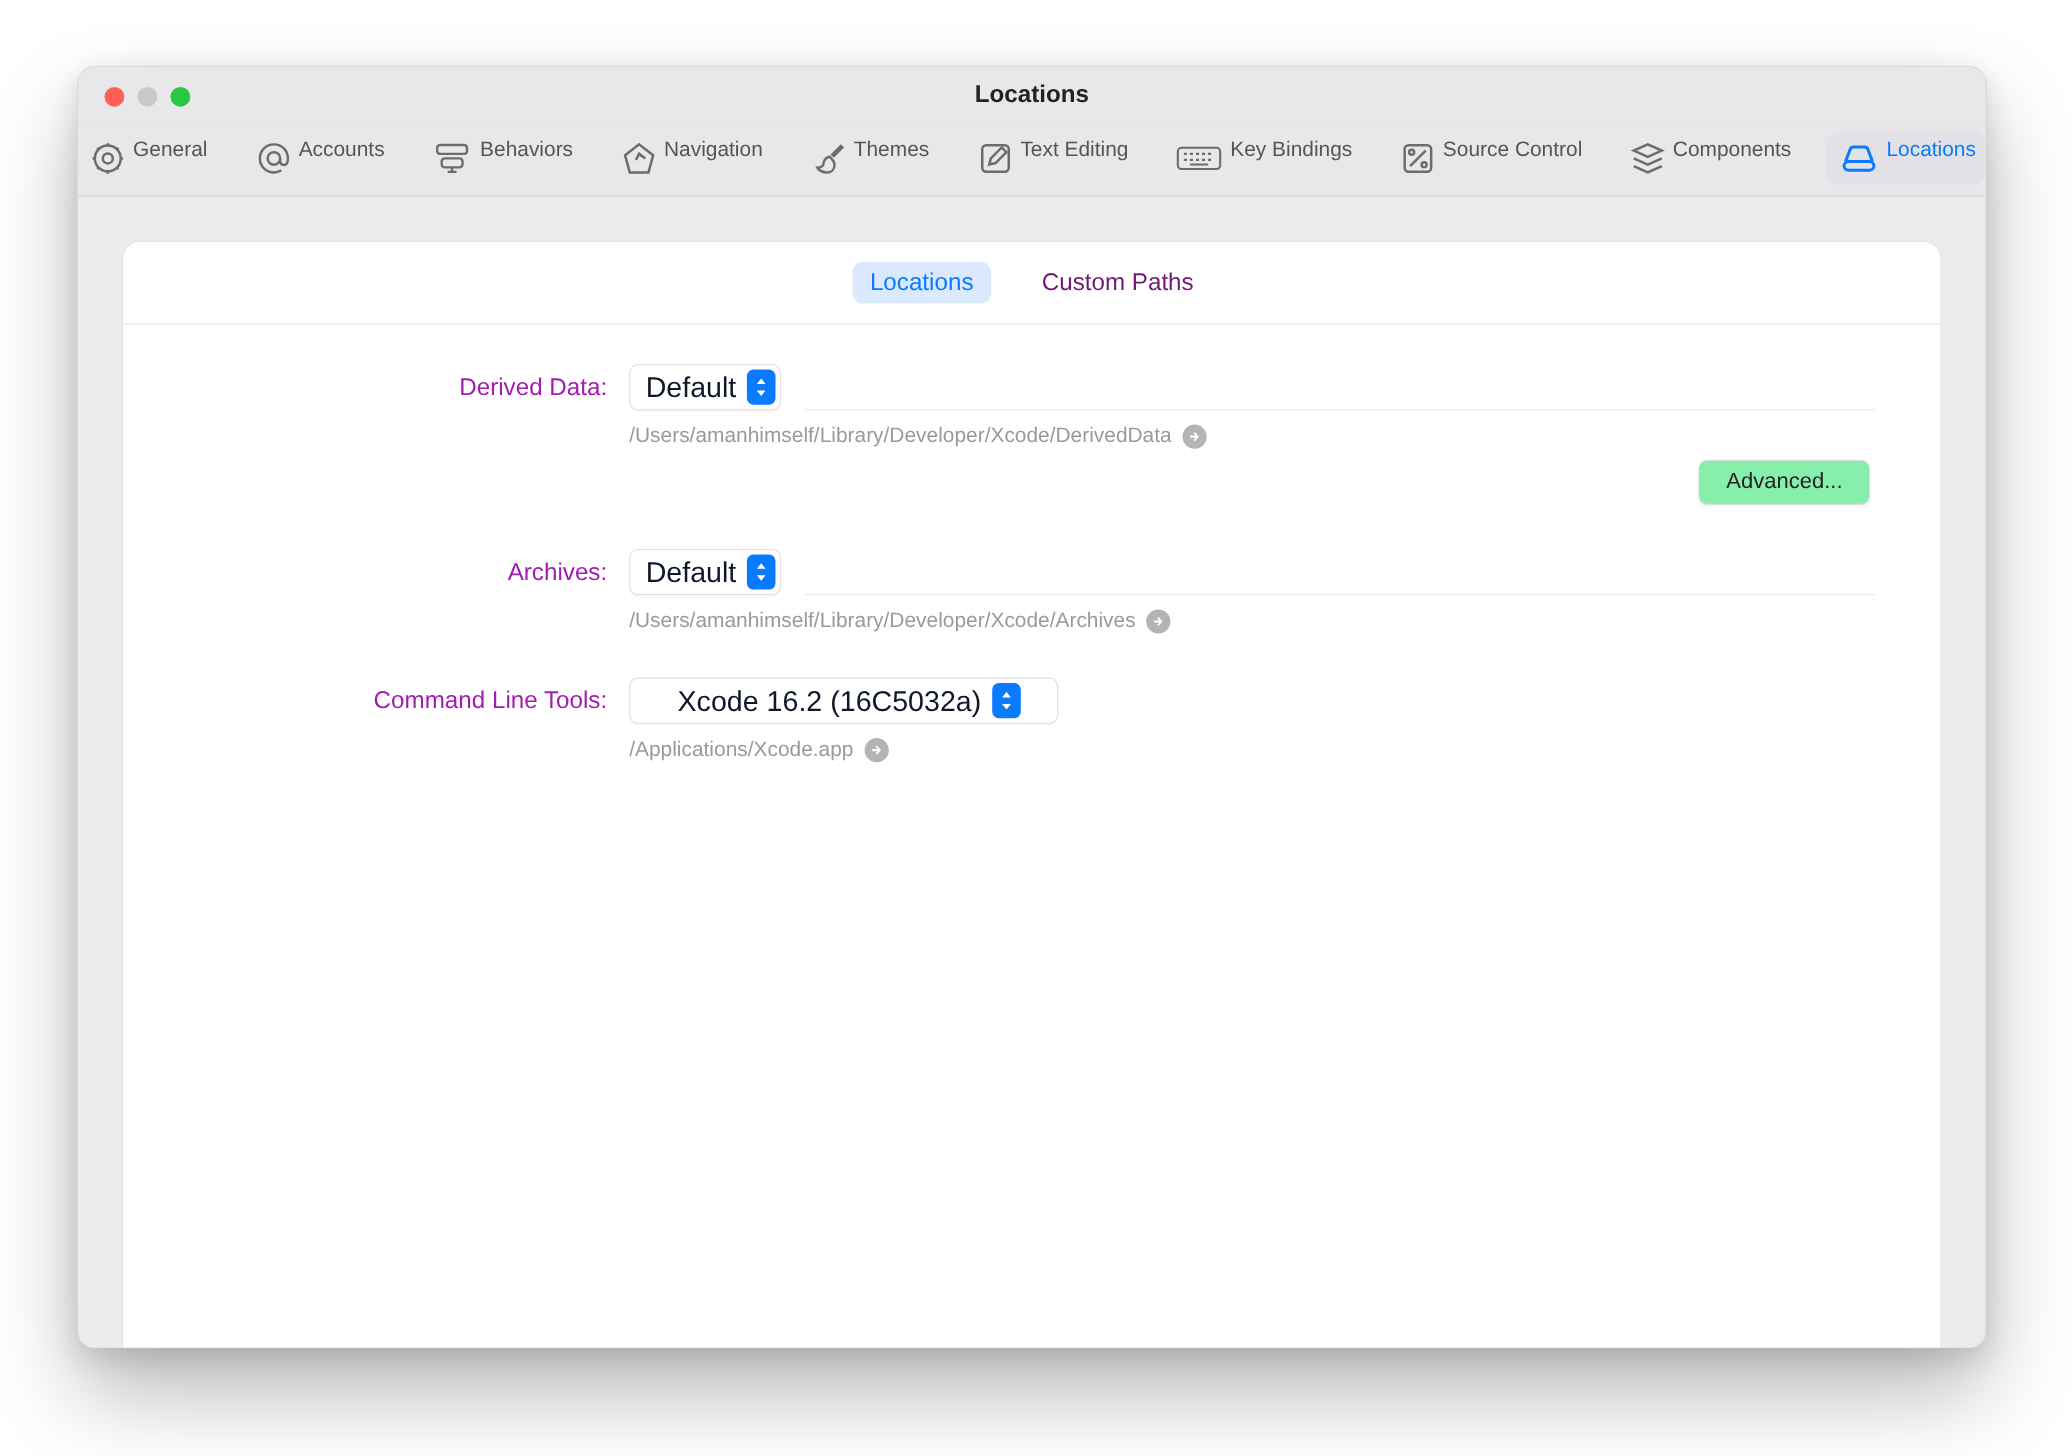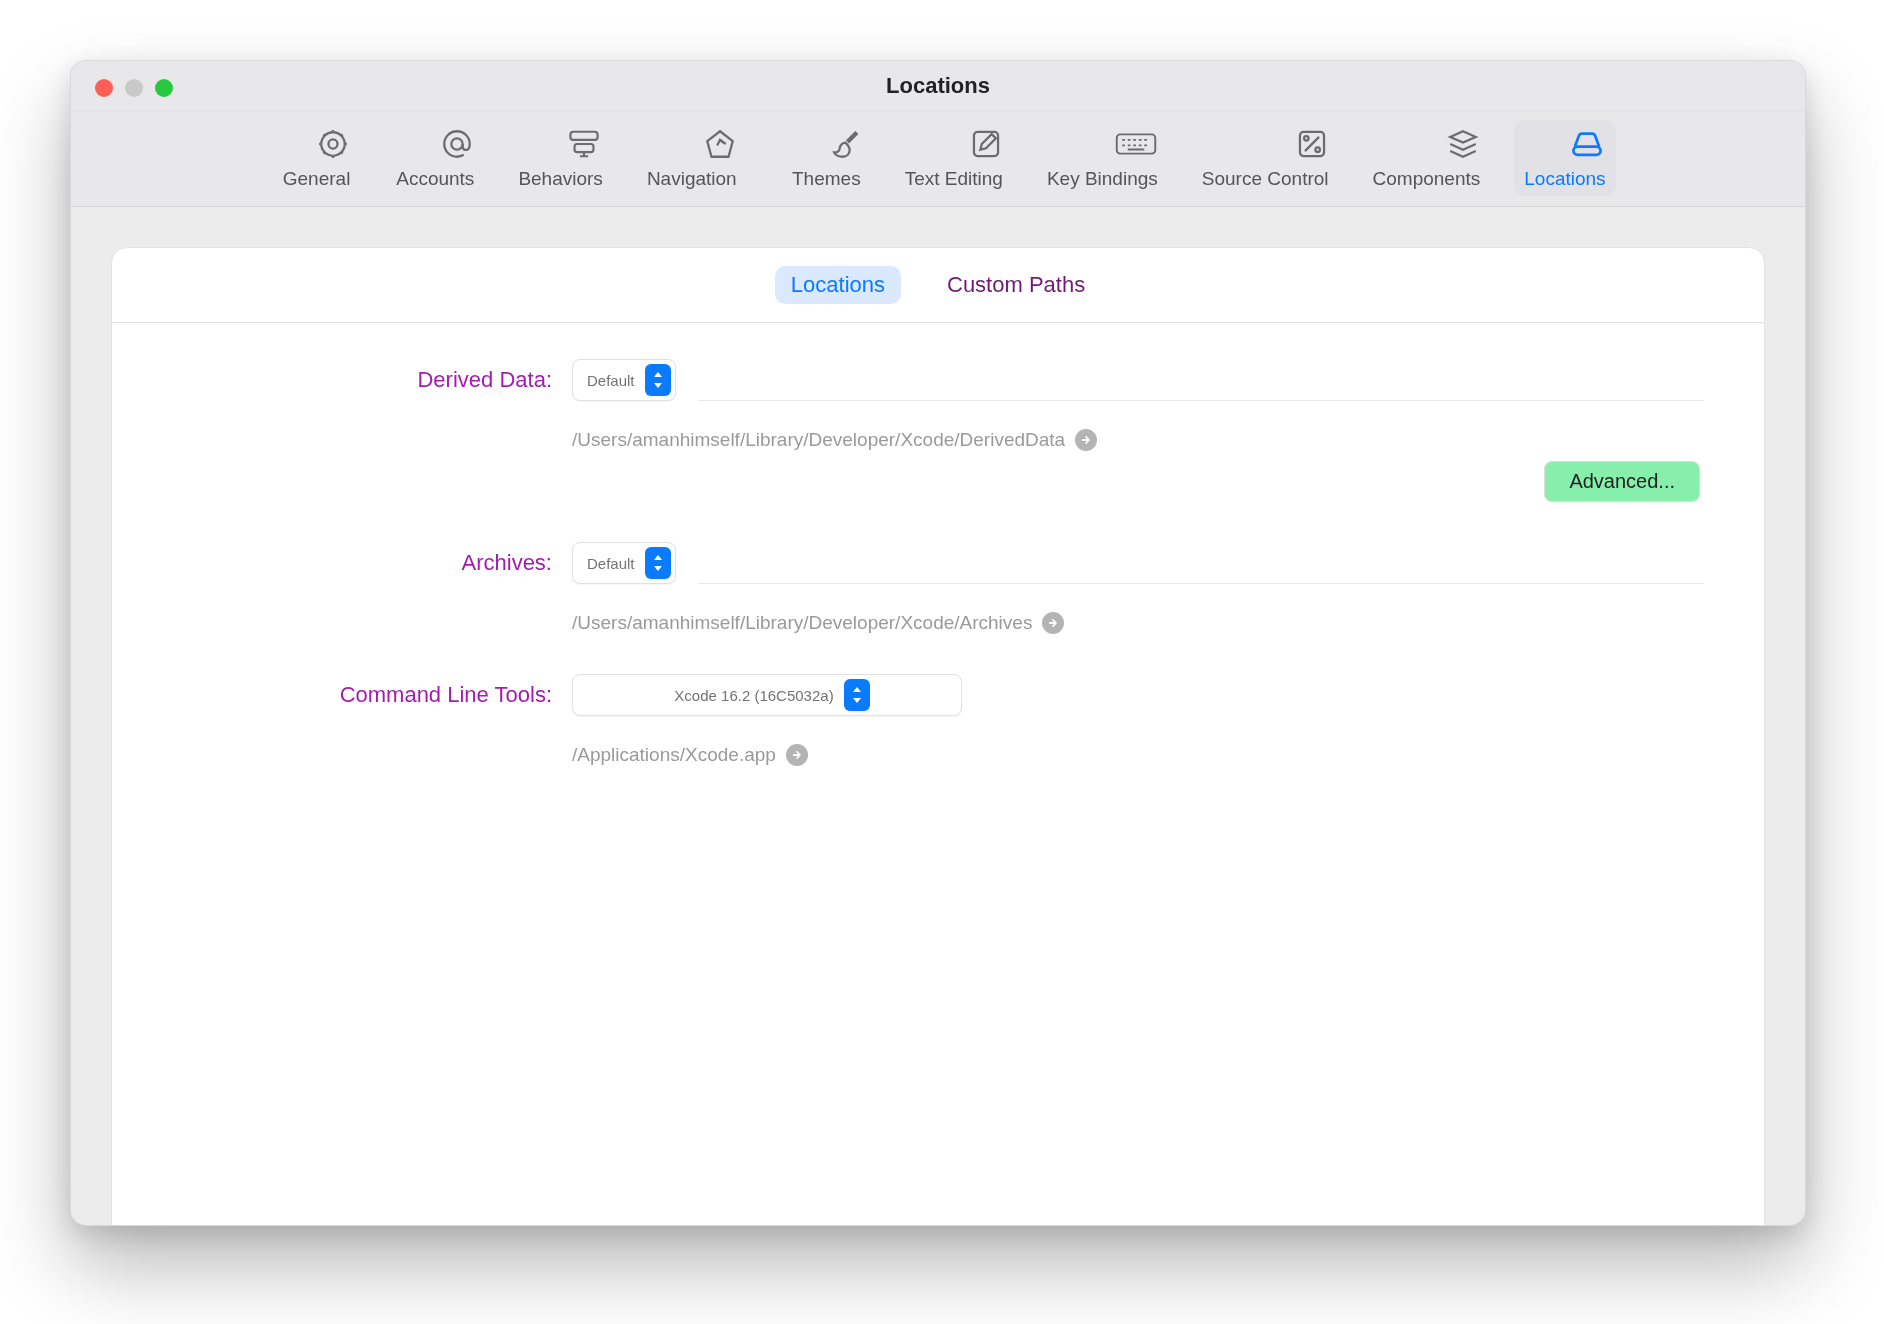--- a/index.html
+++ b/index.html
@@ -50,21 +50,21 @@
   }
   .toolbar{
     background:var(--topbar);
     border-bottom:1px solid var(--border);
     padding:8px 0 10px;
   }
   .toolbar-row{
     display:flex;justify-content:center;gap:24px;
   }
   .tool{
-    display:flex;flex-direction:column;align-items:flex-end;gap:6px;
+    display:flex;flex-direction:row;align-items:flex-start;gap:6px;
     padding:6px 10px;border-radius:10px;
     min-width:80px;
   }
   .tool.selected{background:var(--tab-sel);}
   .tool .icon{color:#6c6c6c;display:flex;align-items:center;justify-content:center;height:36px;}
   .tool.selected .icon{color:var(--blue);}
   .tool .label{font-size:19px;color:#555;white-space:nowrap;}
   .tool.selected .label{color:var(--blue);}
 
   .content-wrap{
@@ -102,33 +102,33 @@
   .ctrl-line{
     display:flex;align-items:center;gap:14px;
   }
   .popup{
     display:inline-flex;align-items:center;
     background:#fff;border:1px solid #e1e1e1;border-radius:8px;
     height:40px;
     padding:0 4px 0 14px;
     box-shadow:0 1px 1px rgba(0,0,0,.04);
   }
-  .popup .value{font-size:15px;color:#737373;margin-right:10px;white-space:nowrap;}
+  .popup .value{font-size:26px;color:#0f172a;margin-right:10px;white-space:nowrap;}
   .popup .stepper{
     width:26px;height:32px;border-radius:6px;background:var(--button-bg);
     display:flex;flex-direction:column;align-items:center;justify-content:center;
     color:#fff;
   }
   .popup .stepper svg{display:block;}
   .popup.wide{min-width:370px;justify-content:center;}
   .ghost-field{
     flex:1;height:40px;border-bottom:1px solid #e8e8e8;margin-left:8px;
   }
   .path{
-    display:flex;align-items:center;gap:10px;color:var(--muted);font-size:19px;margin-top:28px;
+    display:flex;align-items:center;gap:10px;color:var(--muted);font-size:19px;margin-top:13px;
   }
   .path .go{
     width:22px;height:22px;border-radius:50%;background:#b4b4b4;display:flex;align-items:center;justify-content:center;color:#fff;
   }
   .adv-row{display:flex;justify-content:flex-end;margin-top:10px;padding-right:4px;}
   .btn{
     background:#86efac;border:1px solid #dcdcdc;border-radius:8px;
     padding:8px 24px;font-size:20px;color:#222;
     box-shadow:0 1px 1px rgba(0,0,0,.04);
   }

